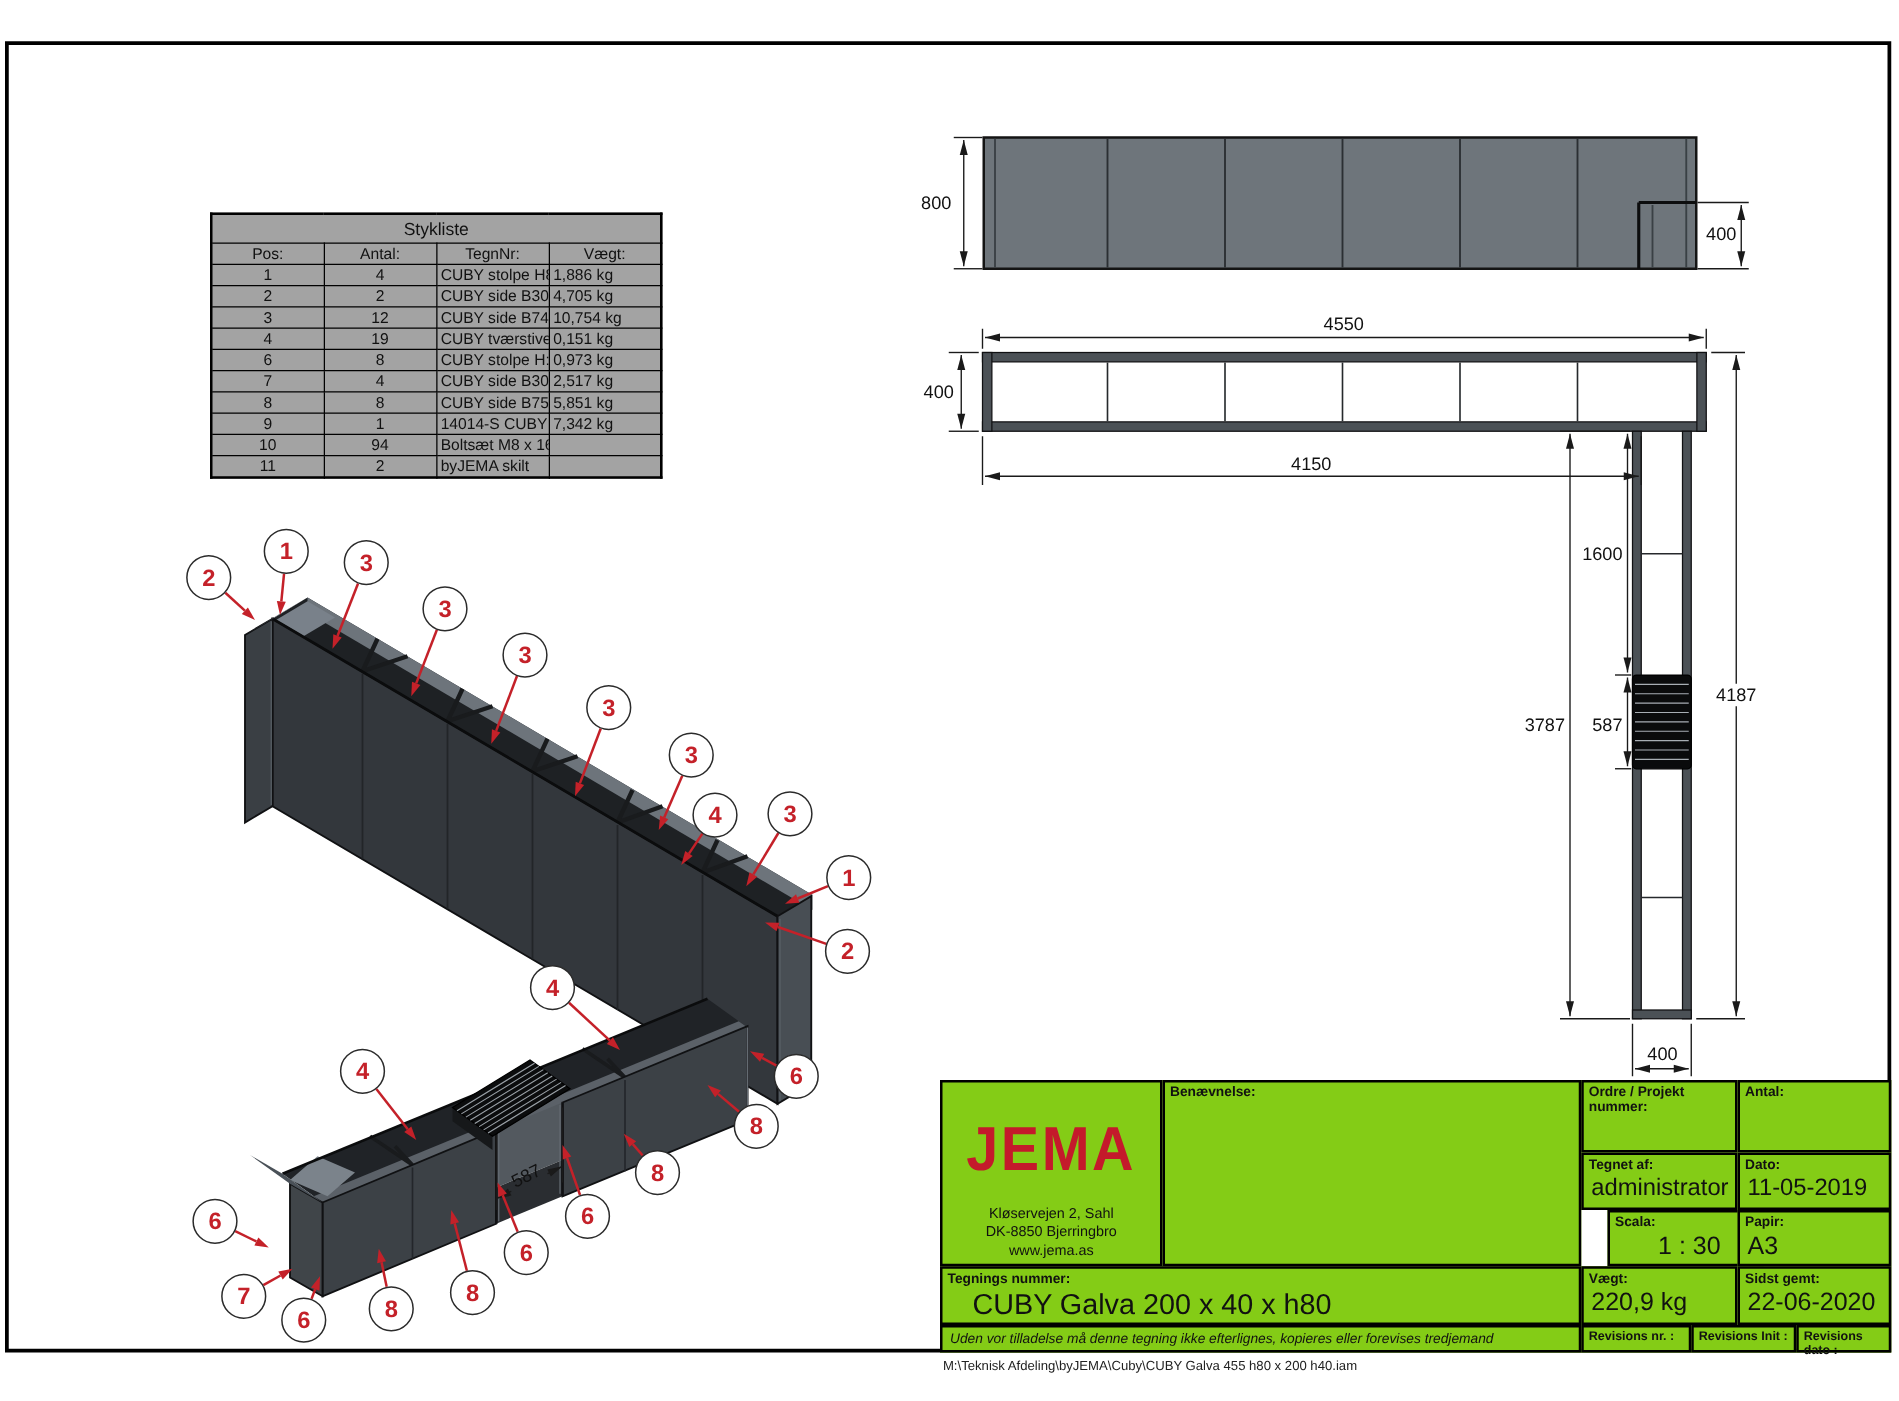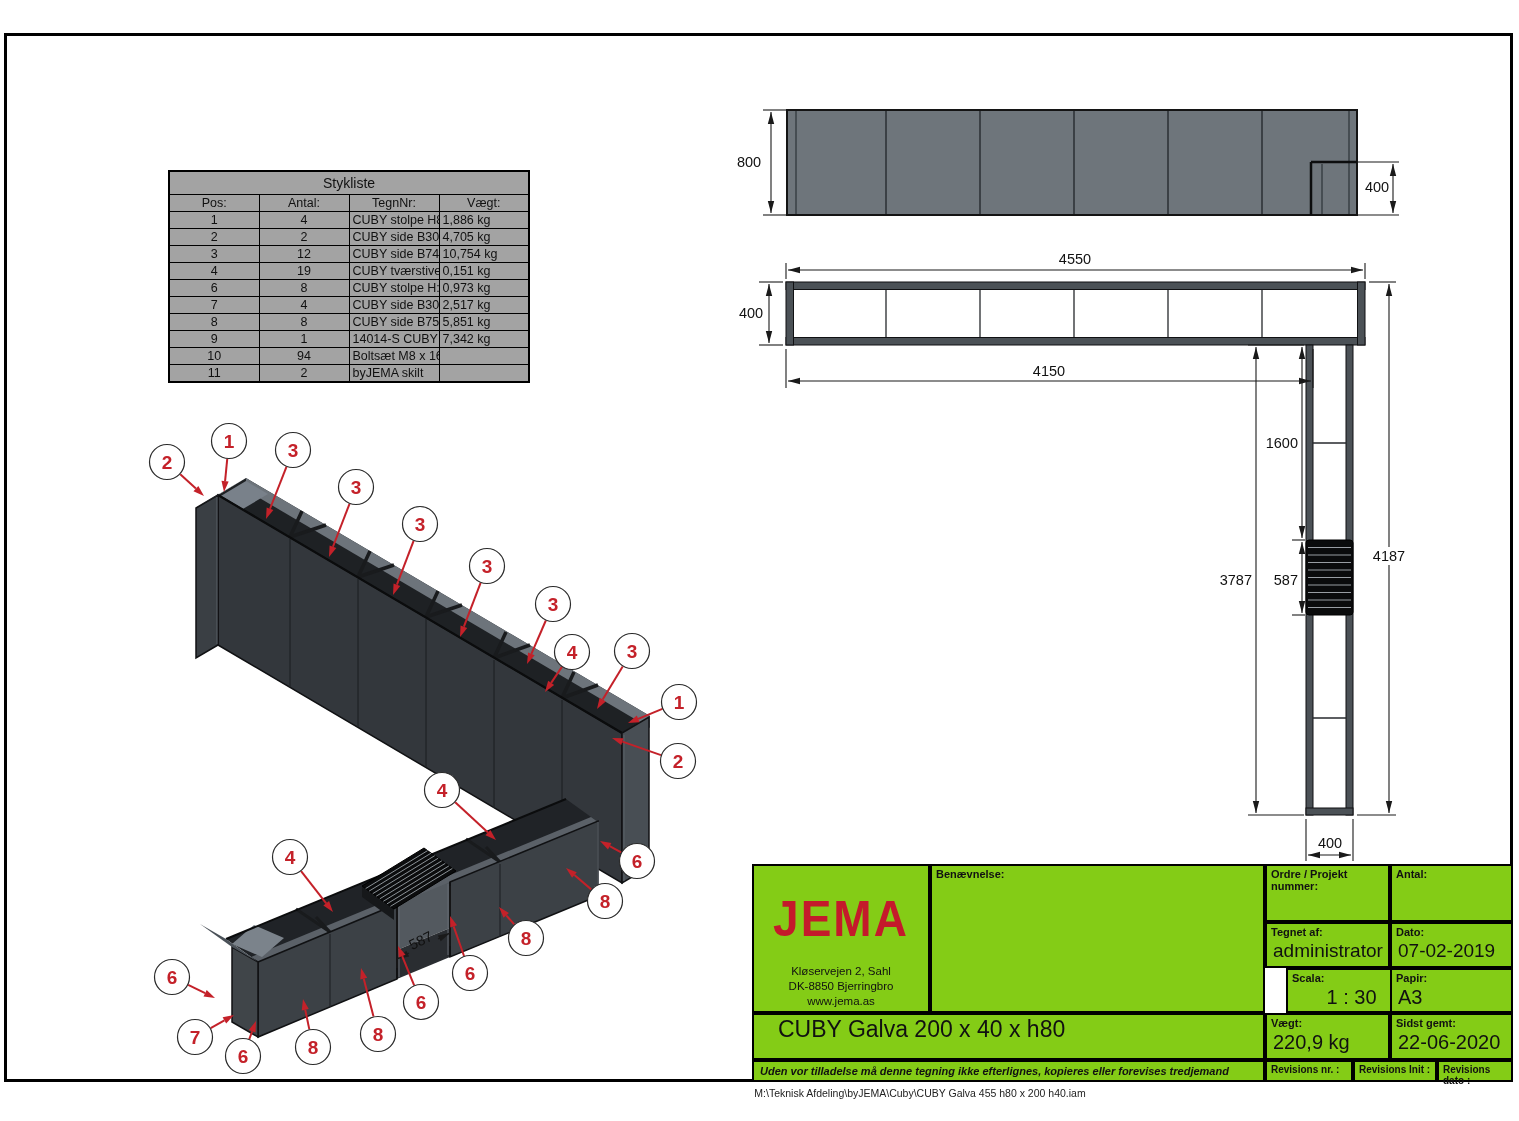--- a/index.html
+++ b/index.html
@@ -14,21 +14,21 @@
   .ptable .hd td{text-align:center;}
   .ptable td.c{text-align:center;}
   .ptable{border:2px solid #000;}
   
   .tb{position:absolute;box-sizing:border-box;border:2px solid #000;background:#84cc16;color:#111;}
   .tb .lab{font-size:11px;font-weight:bold;padding:2px 0 0 4px;}
   .tb .big{font-size:20px;padding:2px 0 0 6px;white-space:nowrap;}
   .logo{color:#c41a2b;font-weight:bold;font-size:46px;letter-spacing:2px;text-align:center;margin-top:26px;
         transform:scaleY(1.08);font-family:"Liberation Sans",sans-serif;}
   .addr{font-size:11.5px;text-align:center;line-height:15px;margin-top:18px;}
-  .disc{font-size:11px;font-weight:bold;font-style:italic;padding:3px 0 0 6px;white-space:nowrap;}
+  .disc{font-size:11px;font-weight:normal;font-style:italic;padding:3px 0 0 6px;white-space:nowrap;}
   .tnum{font-size:23px;padding:1px 0 0 24px;white-space:nowrap;}
   .footpath{position:absolute;left:560px;top:1087px;width:720px;text-align:center;font-size:10.5px;color:#222;}
 </style>
 </head>
 <body>
 
 <div class="frame"></div>
 
 <svg id="draw" width="1519" height="1121" viewBox="0 0 1519 1121">
   <defs>
@@ -404,31 +404,32 @@
   </div>
   <div class="tb" style="left:1390px;top:864px;width:123px;height:58px;">
     <div class="lab">Antal:</div>
   </div>
   <div class="tb" style="left:1265px;top:922px;width:125px;height:46px;">
     <div class="lab">Tegnet af:</div>
     <div class="big" style="font-size:19px;">administrator</div>
   </div>
   <div class="tb" style="left:1390px;top:922px;width:123px;height:46px;">
     <div class="lab">Dato:</div>
-    <div class="big" style="font-size:19px;">07-02-2019</div>
+    <div class="big" style="font-size:19px;">11-05-2019</div>
   </div>
   <div class="tb" style="left:1265px;top:968px;width:125px;height:45px;margin-left:21px;">
     <div class="lab">Scala:</div>
     <div class="big" style="text-align:center;">1 : 30</div>
   </div>
   <div class="tb" style="left:1390px;top:968px;width:123px;height:45px;">
     <div class="lab">Papir:</div>
     <div class="big">A3</div>
   </div>
   <div class="tb" style="left:752px;top:1013px;width:513px;height:47px;">
+    <div class="lab">Tegnings nummer:</div>
     <div class="tnum">CUBY Galva 200 x 40 x h80</div>
   </div>
   <div class="tb" style="left:1265px;top:1013px;width:125px;height:47px;">
     <div class="lab">Vægt:</div>
     <div class="big">220,9 kg</div>
   </div>
   <div class="tb" style="left:1390px;top:1013px;width:123px;height:47px;">
     <div class="lab">Sidst gemt:</div>
     <div class="big">22-06-2020</div>
   </div>

